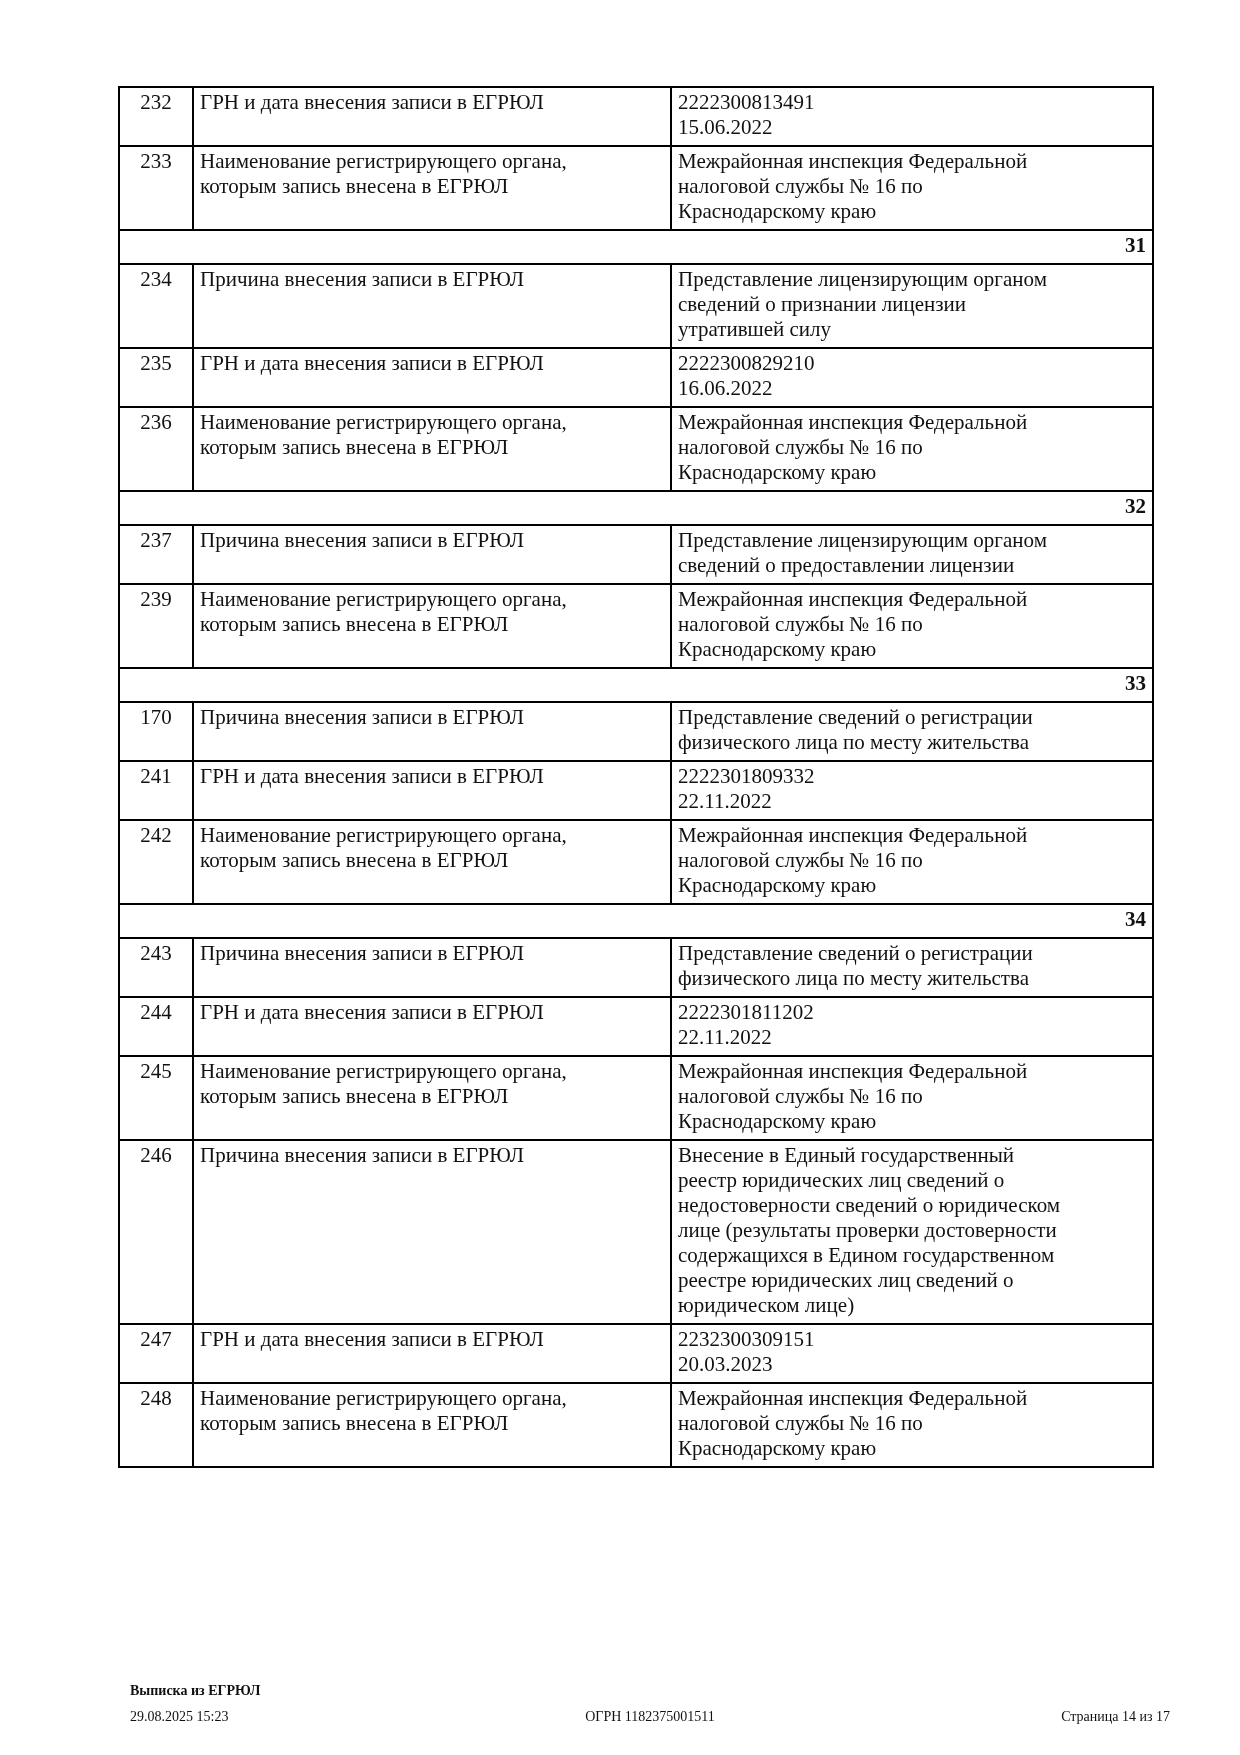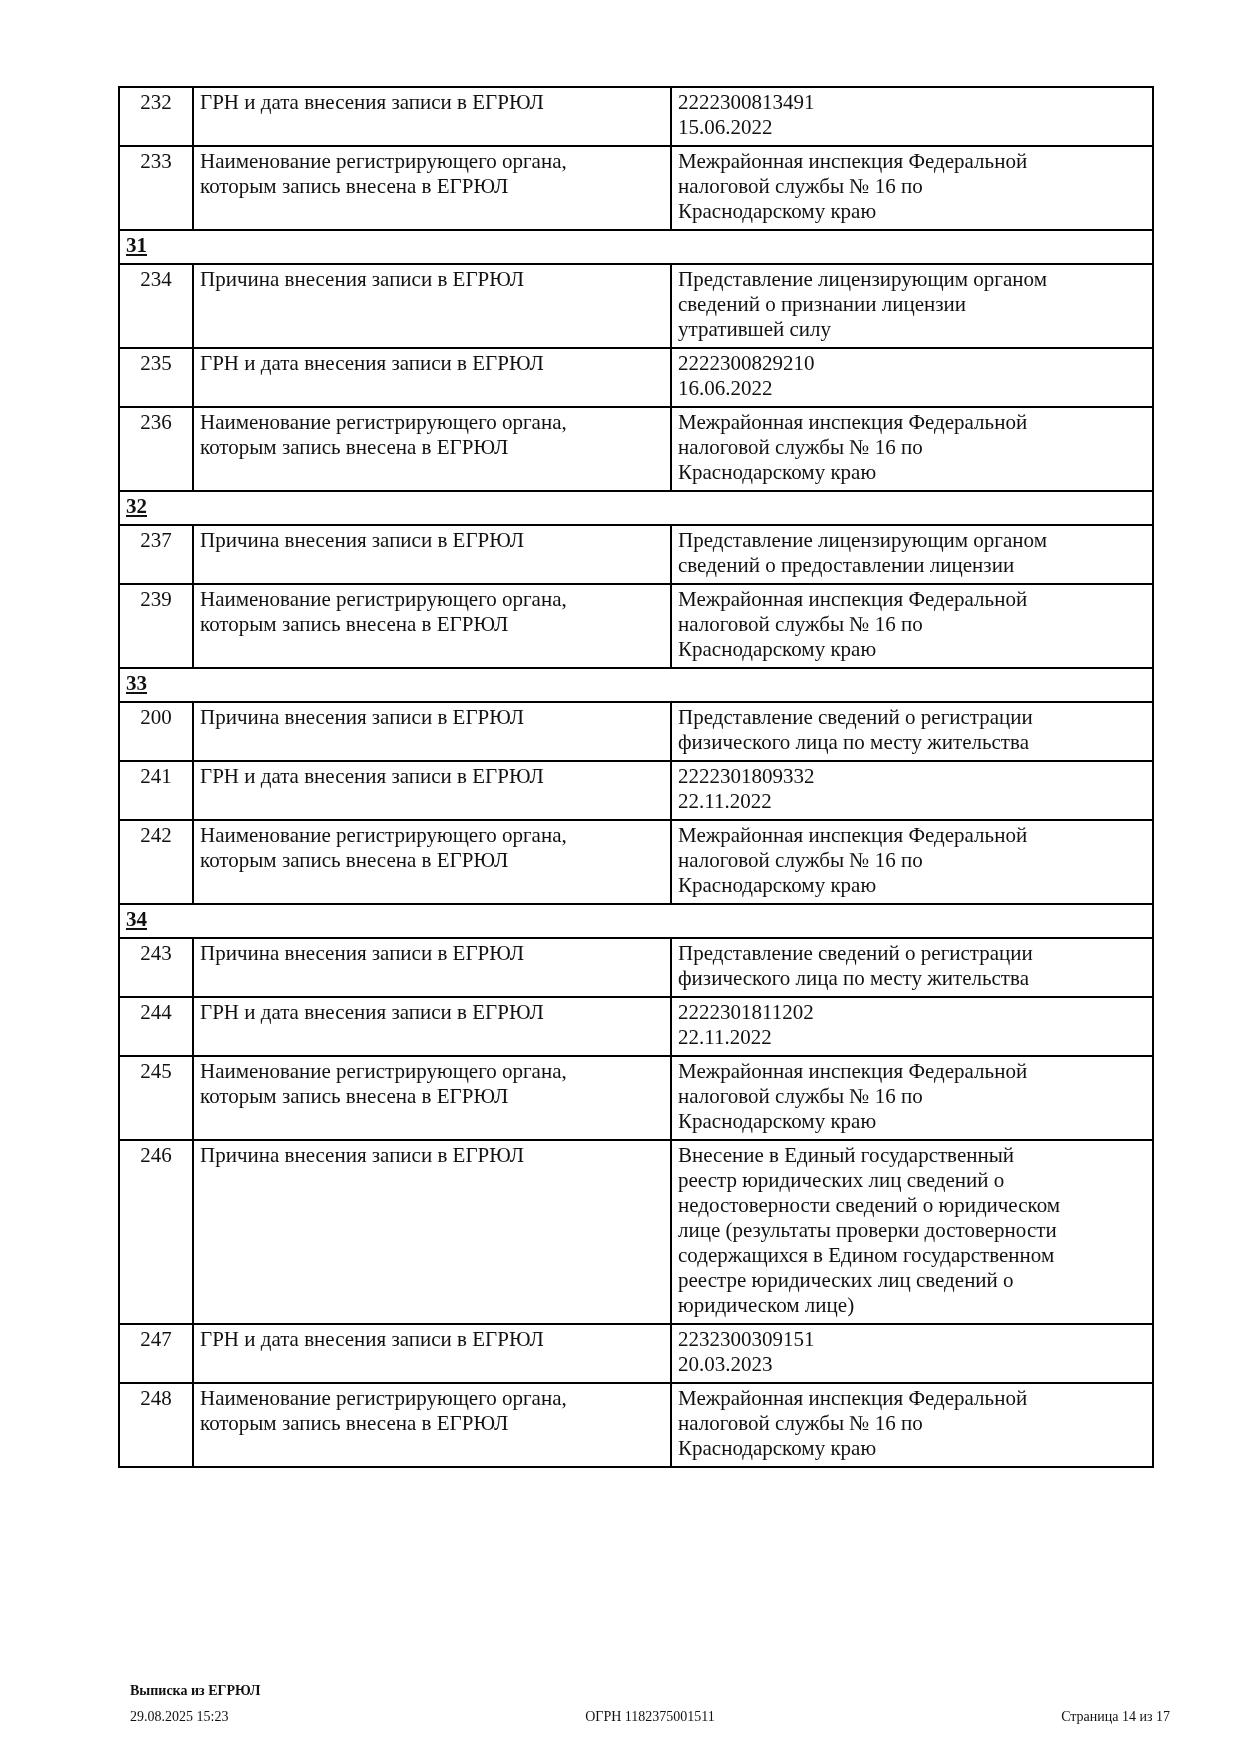--- a/index.html
+++ b/index.html
@@ -42,25 +42,24 @@
   td.num-cell {
     text-align: center;
     padding-left: 2px;
     padding-right: 2px;
   }
   td.label-cell,
   td.value-cell {
     white-space: pre-line;
   }
   td.section-cell {
-    text-align: left;
+    text-align: right;
     font-weight: bold;
     padding-top: 1px;
     padding-bottom: 3px;
-    text-decoration: underline;
   }
   .footer {
     position: absolute;
     left: 130px;
     top: 1682px;
     width: 1040px;
     font-size: 14px;
     line-height: 17px;
     color: #111111;
   }
@@ -142,21 +141,21 @@
             <td class="label-cell">Наименование регистрирующего органа,
 которым запись внесена в ЕГРЮЛ</td>
             <td class="value-cell">Межрайонная инспекция Федеральной
 налоговой службы № 16 по
 Краснодарскому краю</td>
           </tr>
           <tr>
             <td colspan="3" class="section-cell">33</td>
           </tr>
           <tr>
-            <td class="num-cell">200</td>
+            <td class="num-cell">170</td>
             <td class="label-cell">Причина внесения записи в ЕГРЮЛ</td>
             <td class="value-cell">Представление сведений о регистрации
 физического лица по месту жительства</td>
           </tr>
           <tr>
             <td class="num-cell">241</td>
             <td class="label-cell">ГРН и дата внесения записи в ЕГРЮЛ</td>
             <td class="value-cell">2222301809332
 22.11.2022</td>
           </tr>

